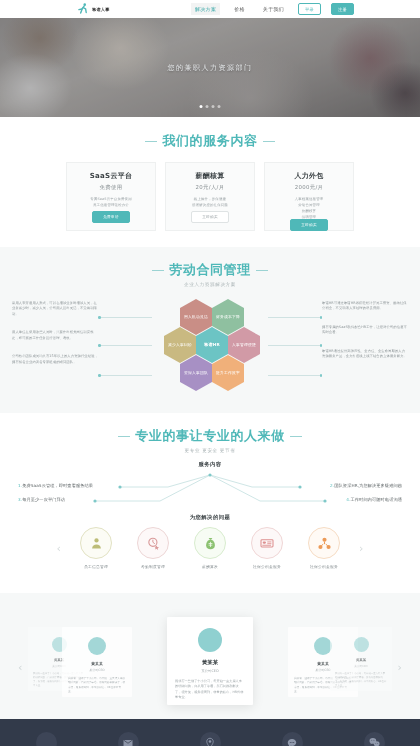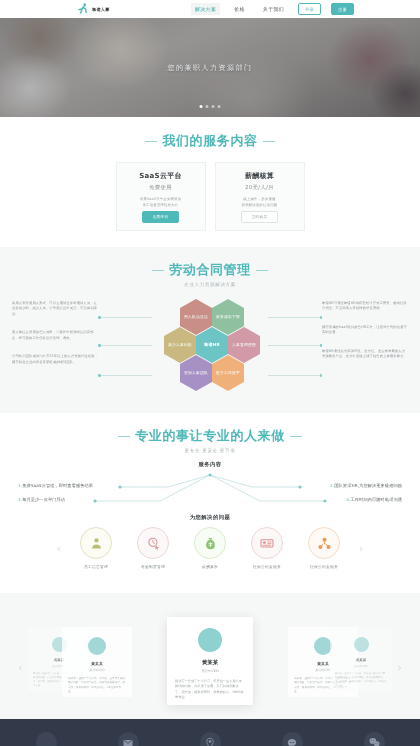--- a/index.html
+++ b/index.html
@@ -248,20 +248,31 @@
       <div class="svc-card">
         <div class="svc-name">薪酬核算</div>
         <div class="svc-price">20元/人/月</div>
         <div class="svc-feats">
           <span>线上操作，参保便捷</span>
           <span>彻底解决您的社保问题</span>
         </div>
         <div class="svc-btn ghost">立即购买</div>
       </div>
 
+      <div class="svc-card">
+        <div class="svc-name">人力外包</div>
+        <div class="svc-price">2000元/月</div>
+        <div class="svc-feats">
+          <span>人事档案信息管理</span>
+          <span>劳动合同管理</span>
+          <span>薪酬核算</span>
+          <span>招聘管理</span>
+        </div>
+        <div class="svc-btn fill">立即购买</div>
+      </div>
 
     </div>
   </div>
 
   <div class="why">
     <div class="sec-title">
       <h2>劳动合同管理</h2>
       <p>企业人力资源解决方案</p>
     </div>
 

